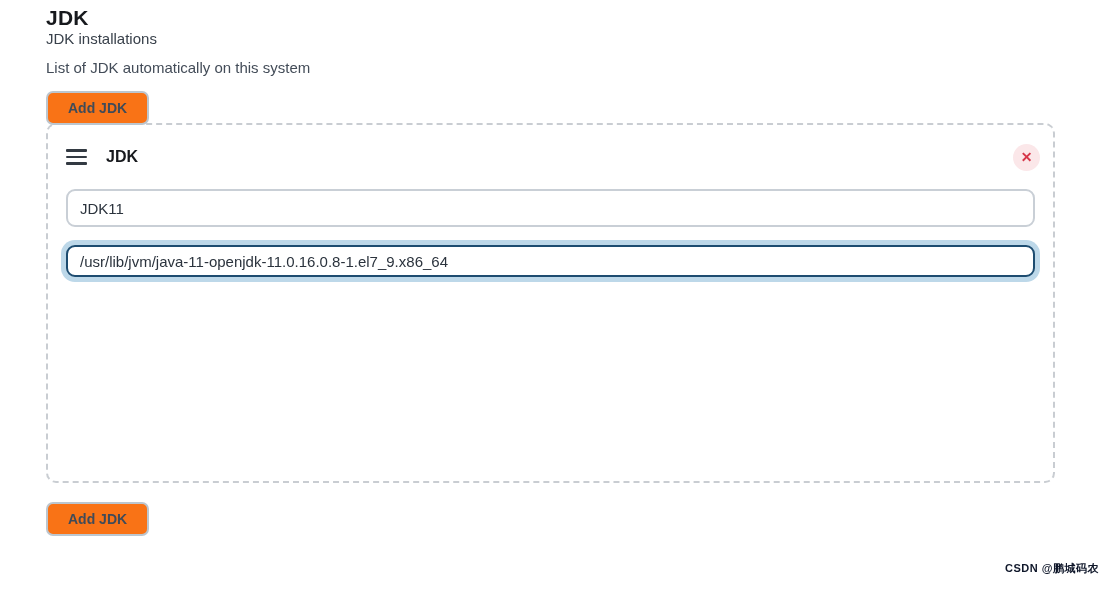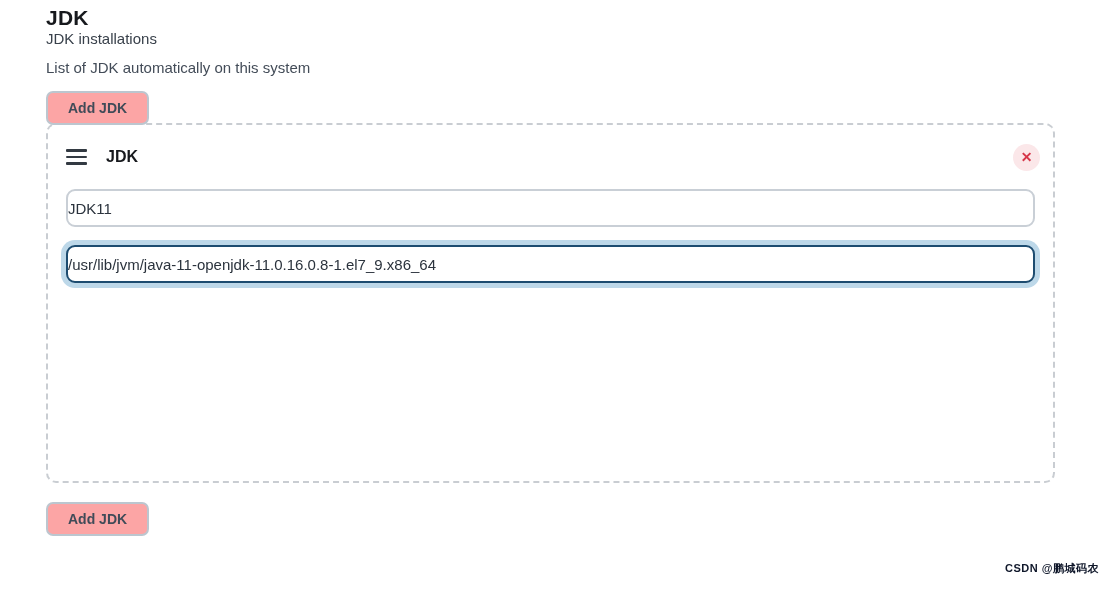--- a/index.html
+++ b/index.html
@@ -27,21 +27,21 @@
     margin-top: 12px;
     font-size: 15px;
     color: #434c58;
   }
 
   .btn {
     display: inline-block;
     margin-top: 15px;
     height: 34px;
     padding: 0 20px;
-    background: #fca5a5;
+    background: #f97316;
     border: 2px solid #bcc6cf;
     border-radius: 7px;
     font-family: "Liberation Sans", sans-serif;
     font-size: 14px;
     font-weight: 700;
     color: #404b58;
     cursor: pointer;
     position: relative;
     z-index: 2;
   }
@@ -105,32 +105,32 @@
     font-size: 15px;
     color: #2b333d;
   }
   .text-input {
     display: block;
     margin-top: 18px;
     width: 969px;
     height: 38px;
     border: 2px solid #c9cfd6;
     border-radius: 9px;
-    padding: 0 0;
+    padding: 0 12px;
     font-family: "Liberation Sans", sans-serif;
     font-size: 15px;
     color: #2b333d;
     background: #ffffff;
     outline: none;
   }
   .text-input.focused {
     border: 2px solid #1d4c70;
     box-shadow: 0 0 0 5px #bdd8e9;
     border-radius: 9px;
-    height: 38px;
+    height: 32px;
   }
   .gap-lg { margin-top: 36px; }
 
   .check-row {
     margin-top: 33px;
     display: flex;
     align-items: center;
   }
   .checkbox {
     width: 24px;

